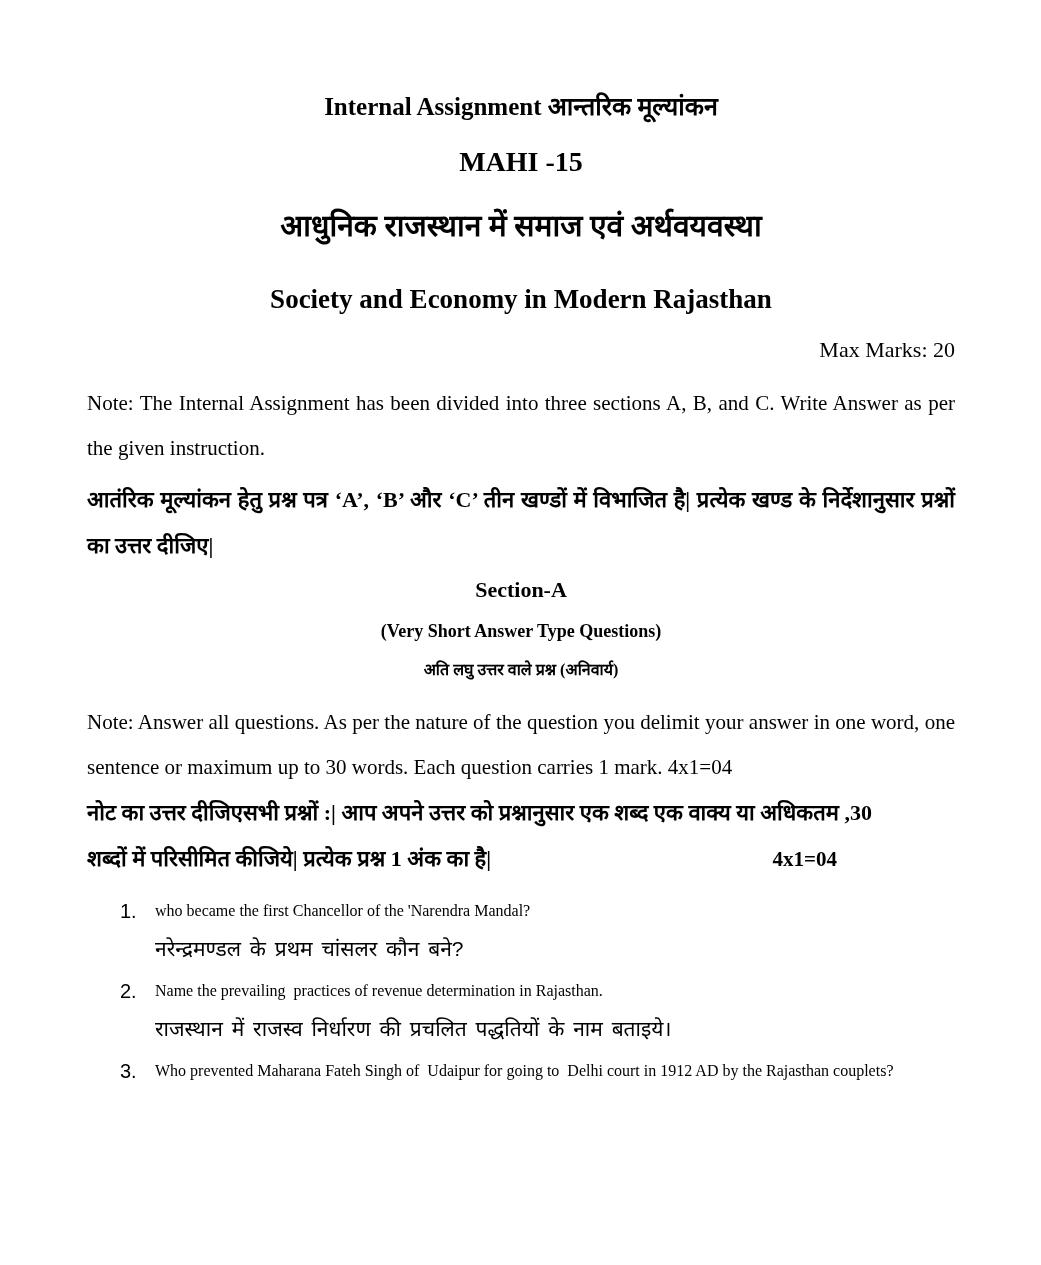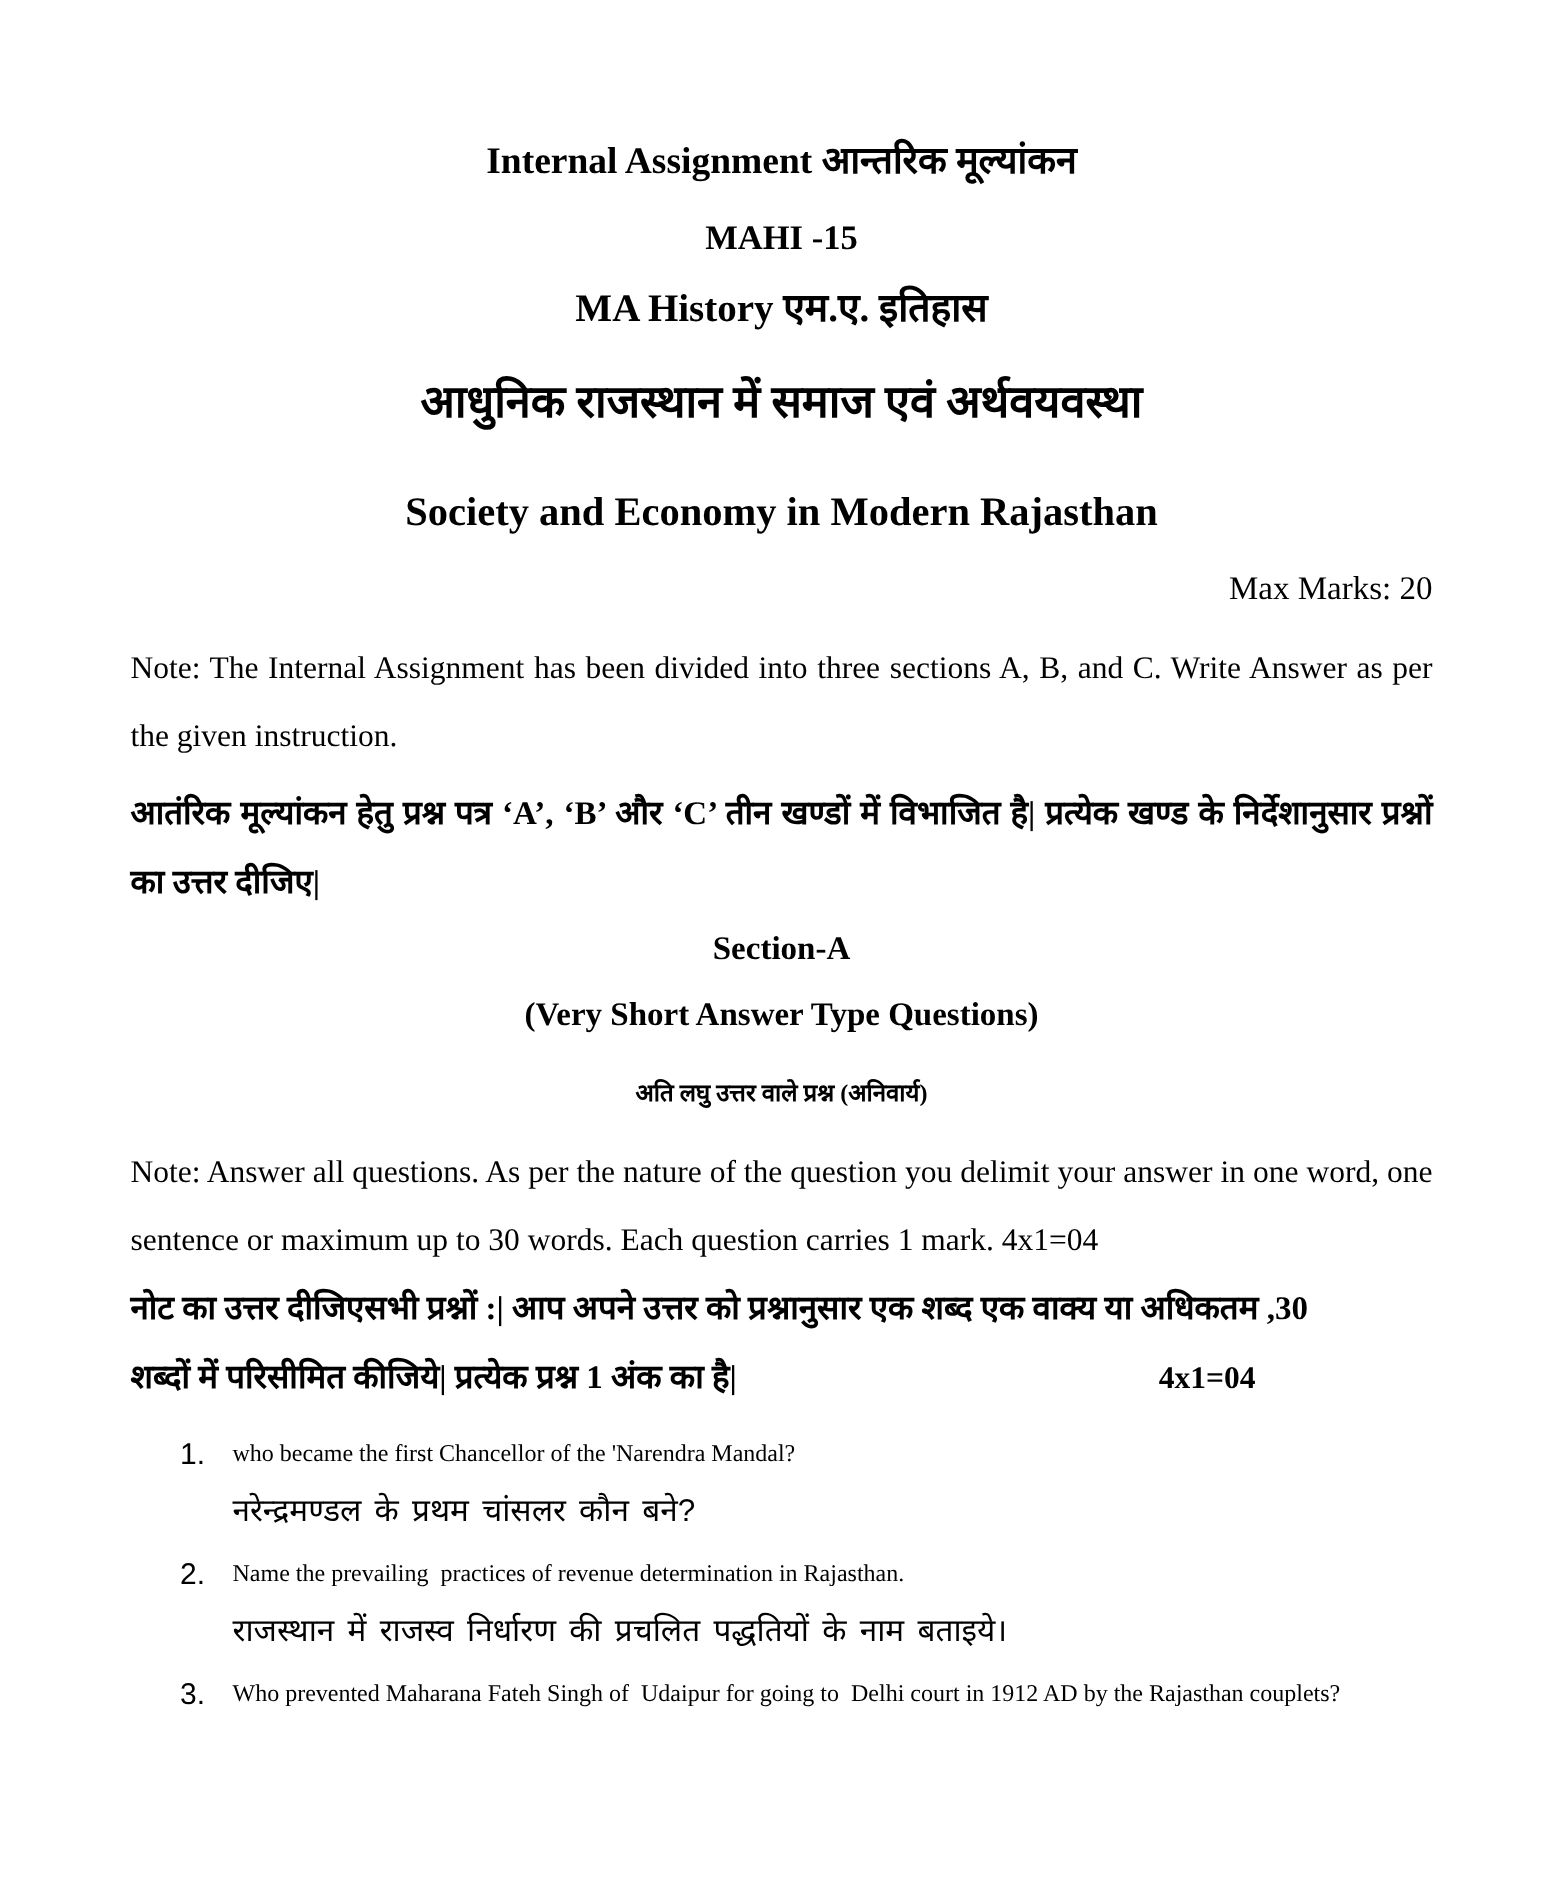--- a/index.html
+++ b/index.html
@@ -12,21 +12,21 @@
   }
   .page {
     width: 1041px;
     height: 1251px;
     background: #ffffff;
     padding: 88px 86px 30px 87px;
     overflow: hidden;
   }
   .center { text-align: center; font-weight: 700; }
   .t1 { font-size: 25px; margin-bottom: 24px; }
-  .t2 { font-size: 23px; margin-bottom: 14px; }
+  .t2 { font-size: 28px; margin-bottom: 26px; }
   .t3 { font-size: 26px; margin-bottom: 24px; }
   .t4 { font-size: 30px; margin-bottom: 39px; }
   .t5 { font-size: 27px; margin-bottom: 22px; }
   .max-marks {
     text-align: right;
     font-weight: 400;
     font-size: 22px;
     margin-bottom: 18px;
   }
   .note-en {
@@ -38,21 +38,21 @@
   }
   .gen-note-en { margin-bottom: 6px; }
   .note-hi {
     font-weight: 700;
     font-size: 22px;
     line-height: 46px;
     text-align: justify;
   }
   .gen-note-hi { margin-bottom: 8px; }
   .sec-head { font-size: 22px; margin-bottom: 18px; }
-  .sec-sub-en { font-size: 22px; margin-bottom: 28px; }
+  .sec-sub-en { font-size: 18px; margin-bottom: 16px; }
   .sec-sub-hi { font-size: 16px; margin-bottom: 20px; }
   .sa-note-en { margin-bottom: 0; }
   .sa-note-row {
     display: flex;
     align-items: baseline;
     font-weight: 700;
     font-size: 22px;
     line-height: 46px;
     gap: 38px;
   }
@@ -85,21 +85,20 @@
     word-spacing: 3px;
   }
 </style>
 </head>
 <body>
 
 <div class="page">
 
   <p class="center t1">Internal Assignment आन्तरिक मूल्यांकन</p>
   <p class="center t2">MAHI -15</p>
-  <p class="center t3">MA History एम.ए. इतिहास</p>
   <p class="center t4">आधुनिक राजस्थान में समाज एवं अर्थवयवस्था</p>
   <p class="center t5">Society and Economy in Modern Rajasthan</p>
 
   <p class="max-marks">Max Marks: 20</p>
 
   <p class="note-en gen-note-en">Note: The Internal Assignment has been divided into three sections A, B, and C. Write Answer as per the given instruction.</p>
   <p class="note-hi gen-note-hi">आतंरिक मूल्यांकन हेतु प्रश्न पत्र ‘A’, ‘B’ और ‘C’ तीन खण्डों में विभाजित है| प्रत्येक खण्ड के निर्देशानुसार प्रश्नों का उत्तर दीजिए|</p>
 
   <p class="center sec-head">Section-A</p>
   <p class="center sec-sub-en">(Very Short Answer Type Questions)</p>

